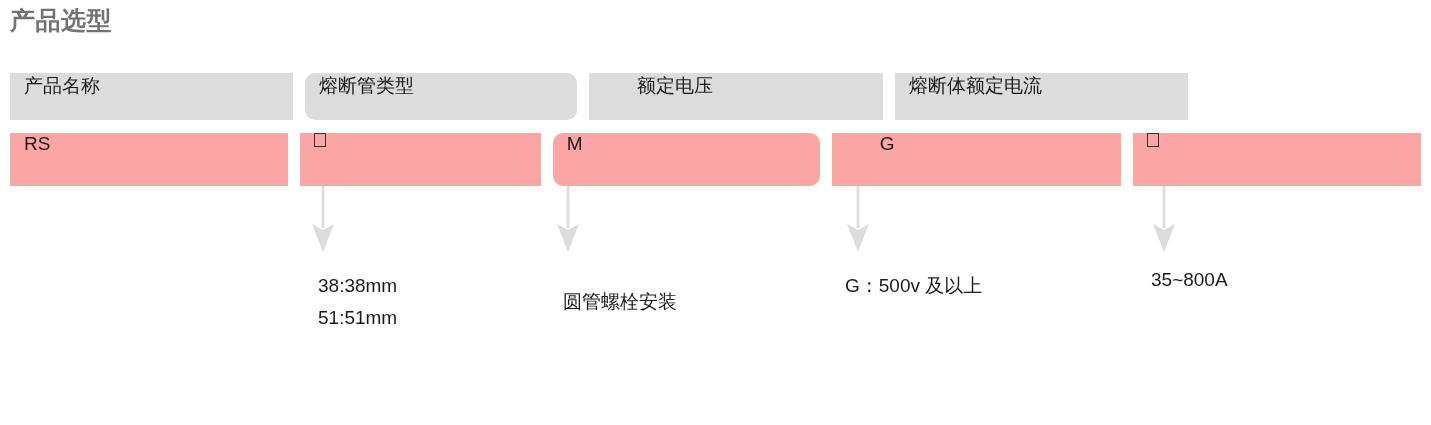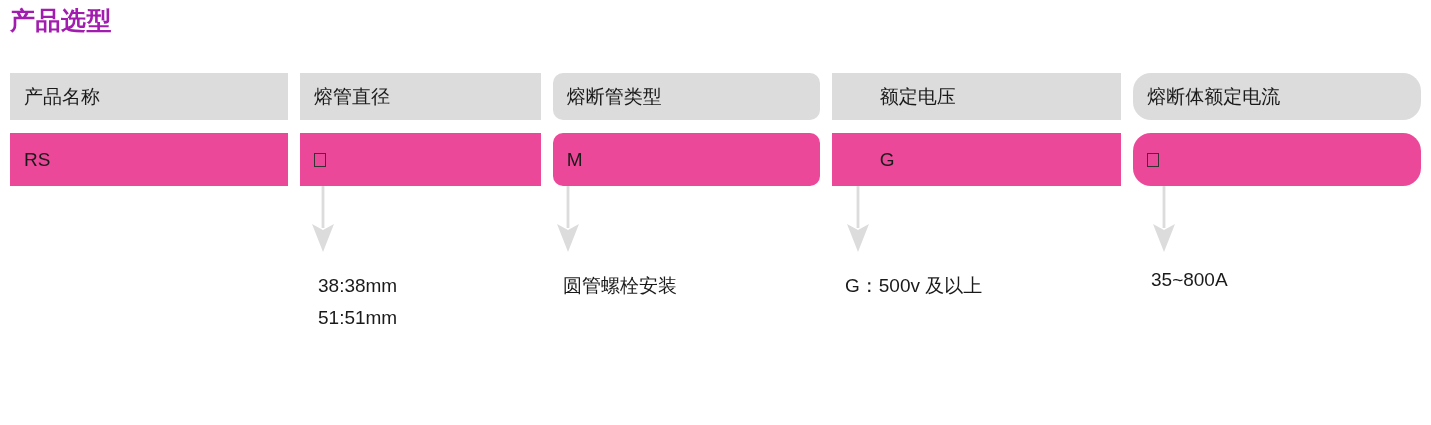--- a/index.html
+++ b/index.html
@@ -14,21 +14,21 @@
     font-family: "Liberation Sans", "DejaVu Sans", sans-serif;
     overflow: hidden;
   }
 
   #page-title {
     position: absolute;
     left: 10px;
     top: 2px;
     font-size: 25px;
     font-weight: bold;
-    color: #a21caf;
+    color: #737373;
     letter-spacing: 0.5px;
     line-height: 36px;
     white-space: nowrap;
   }
 
   #selection-table {
     position: absolute;
     left: 10px;
     top: 73px;
     width: 1411px;
@@ -44,43 +44,41 @@
   }
   .row-values {
     height: 53px;
     margin-top: 13px;
   }
 
   .cell {
     box-sizing: border-box;
     margin-right: 12px;
     display: flex;
-    align-items: center;
     padding-left: 14px;
   }
   .cell:last-child {
     margin-right: 0;
-    border-radius: 18px;
   }
 
   
   .col-1 { width: 283px; }
   .col-2 { width: 245px; }
   .col-3 { width: 272px; border-radius: 10px; }
   .col-4 { width: 294px; padding-left: 48px; }
   .col-5 { width: 293px; }
 
   .row-header .cell {
     background: #dcdcdc;
     font-size: 19px;
     color: #1a1a1a;
   }
 
   .row-values .cell {
-    background: #ec4899;
+    background: #fca5a5;
     font-size: 19px;
     color: #1a1a1a;
   }
 
   .box-glyph {
     display: inline-block;
     width: 12px;
     height: 14px;
     border: 1.4px solid #333;
     box-sizing: border-box;
@@ -117,23 +115,20 @@
 <body>
 
 <div id="page-title">产品选型</div>
 
 <div id="selection-table">
 
   <div class="table-row row-header">
     <div class="cell col-1">
       <span>产品名称</span>
     </div>
-    <div class="cell col-2">
-      <span>熔管直径</span>
-    </div>
     <div class="cell col-3">
       <span>熔断管类型</span>
     </div>
     <div class="cell col-4">
       <span>额定电压</span>
     </div>
     <div class="cell col-5">
       <span>熔断体额定电流</span>
     </div>
   </div>
@@ -188,21 +183,21 @@
     </svg>
   </div>
 
 </div>
 
 <div class="desc" style="left:318px; top:270px;">
   <div>38:38mm</div>
   <div>51:51mm</div>
 </div>
 
-<div class="desc" style="left:563px; top:270px;">
+<div class="desc" style="left:563px; top:286px;">
   <div>圆管螺栓安装</div>
 </div>
 
 <div class="desc" style="left:845px; top:270px;">
   <div>G：500v 及以上</div>
 </div>
 
 <div class="desc" style="left:1151px; top:264px;">
   <div>35~800A</div>
 </div>

